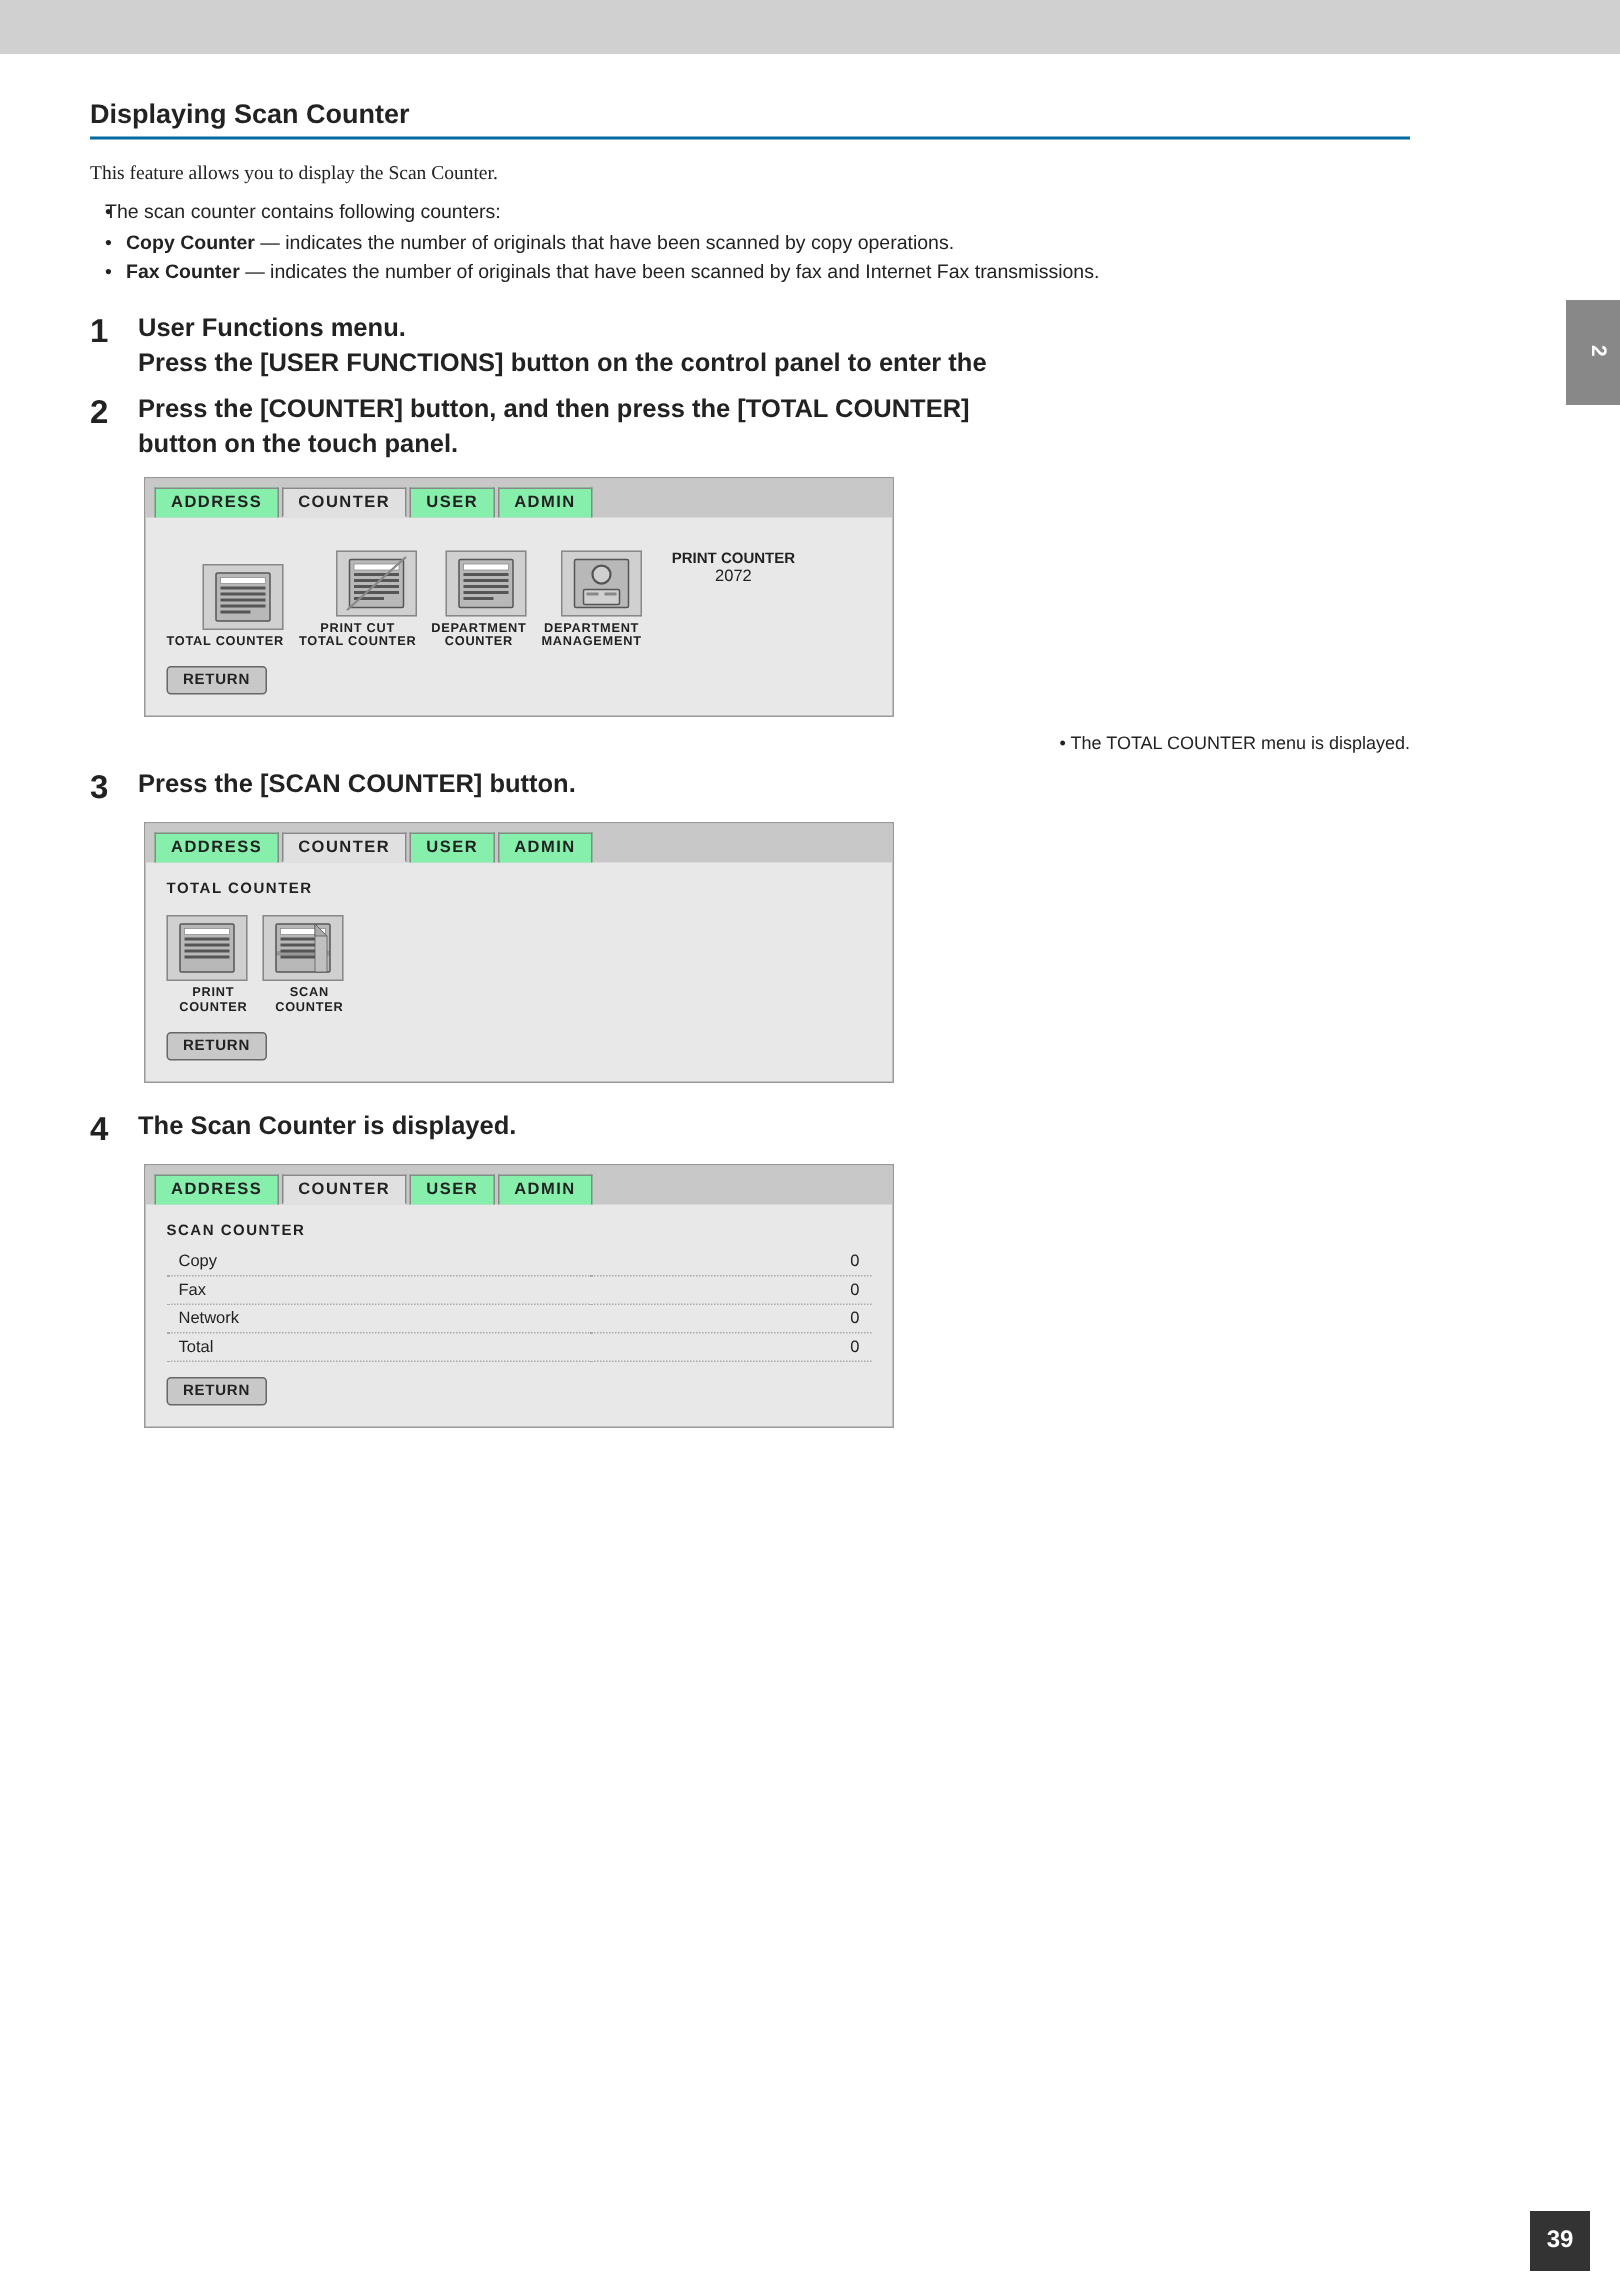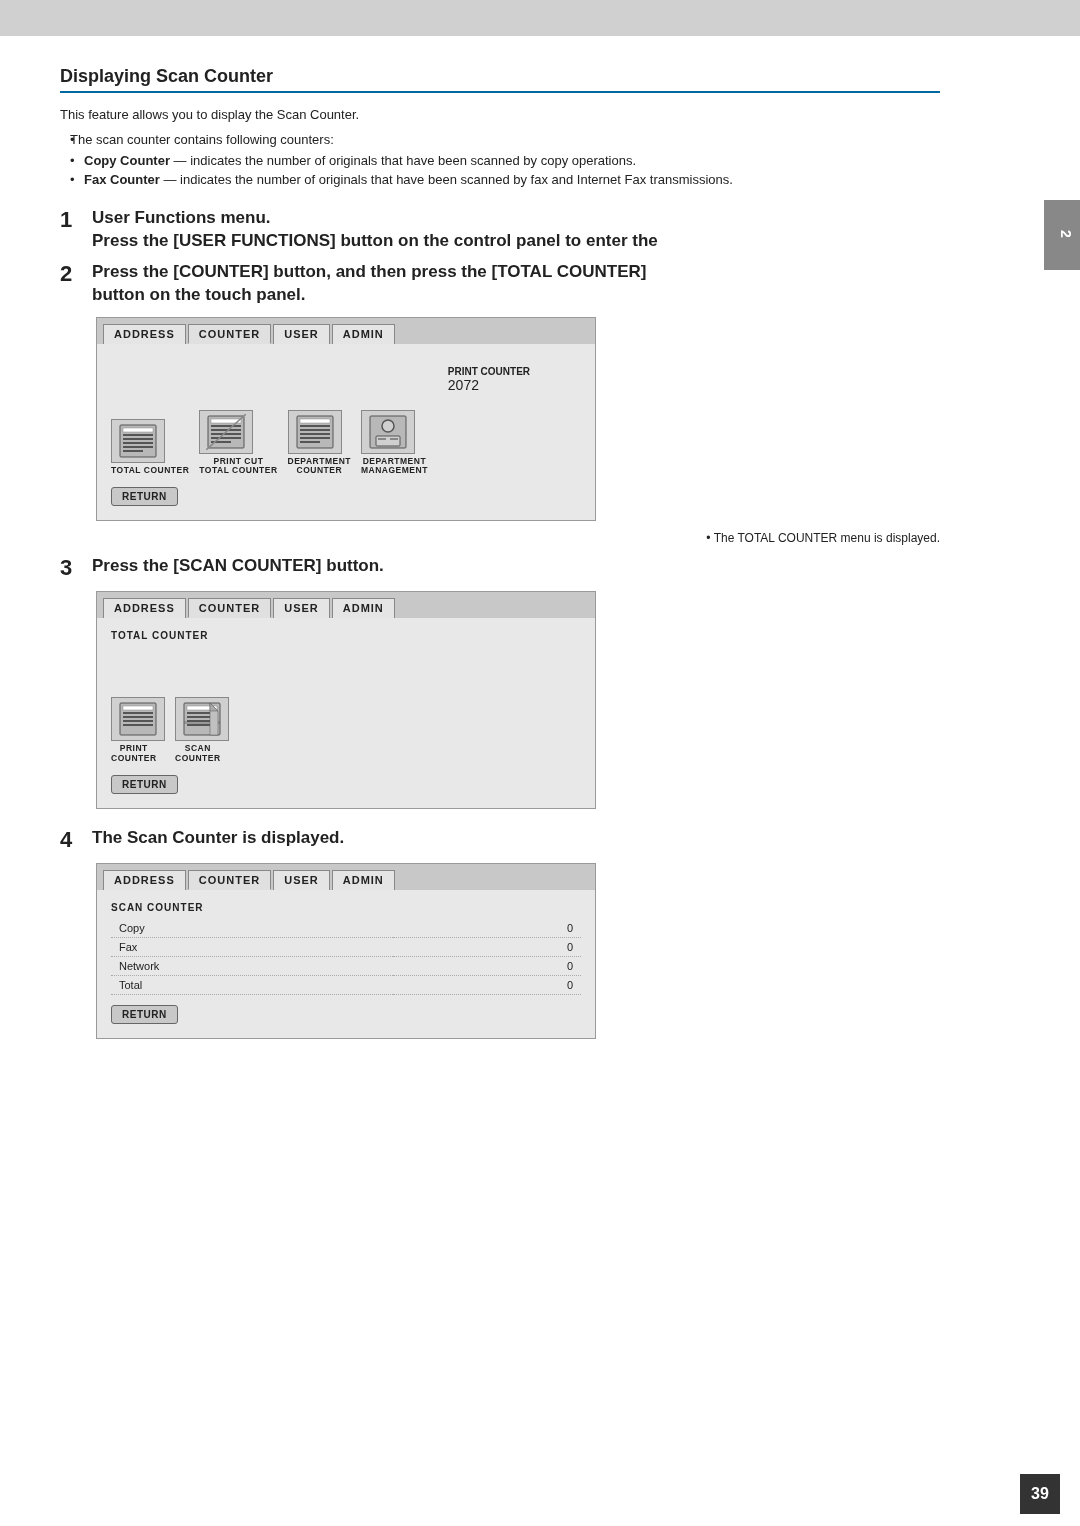--- a/index.html
+++ b/index.html
@@ -59,20 +59,21 @@
       font-size: 18px;
       font-weight: bold;
       margin-bottom: 6px;
       padding-bottom: 4px;
       border-bottom: 2px solid #0369a1;
     }
 
     .intro-text {
       margin: 14px 0 8px 0;
       font-size: 13px;
+      font-family: Liberation Serif, serif;
     }
 
     .bullet-section {
       margin: 10px 0 20px 10px;
       font-size: 13px;
     }
 
     .bullet-section p {
       margin-bottom: 4px;
       padding-left: 14px;
@@ -115,21 +116,21 @@
     }
 
     .tab-bar {
       display: flex;
       gap: 2px;
       padding: 6px 6px 0 6px;
       background: #c8c8c8;
     }
 
     .tab {
-      background: #e5e5e5;
+      background: #86efac;
       border: 1px solid #888;
       border-bottom: none;
       padding: 3px 10px;
       font-size: 11px;
       font-weight: bold;
       letter-spacing: 1px;
       color: #222;
     }
 
     .tab.active {
@@ -140,27 +141,26 @@
     .icon-grid {
       display: flex;
       gap: 10px;
       margin: 12px 0 8px 0;
       align-items: flex-end;
     }
 
     .icon-item {
       display: flex;
       flex-direction: column;
-      align-items: flex-start;
+      align-items: flex-end;
       font-size: 9px;
       font-weight: bold;
       letter-spacing: 0.5px;
       text-align: center;
       line-height: 1.2;
-      margin-top: 44px;
     }
 
     .icon-box {
       width: 54px;
       height: 44px;
       background: #d0d0d0;
       border: 1px solid #888;
       margin-bottom: 3px;
       display: flex;
       align-items: center;
@@ -185,22 +185,22 @@
     .print-counter-label {
       font-size: 10px;
       font-weight: bold;
       text-align: right;
       margin-left: auto;
       align-self: flex-start;
       margin-top: 4px;
     }
 
     .print-counter-value {
-      font-size: 14px;
-      text-align: left;
+      font-size: 11px;
+      text-align: center;
     }
 
     .return-btn {
       display: inline-block;
       background: #c8c8c8;
       border: 1.5px solid #666;
       border-radius: 3px;
       padding: 3px 10px;
       font-size: 10px;
       font-weight: bold;

